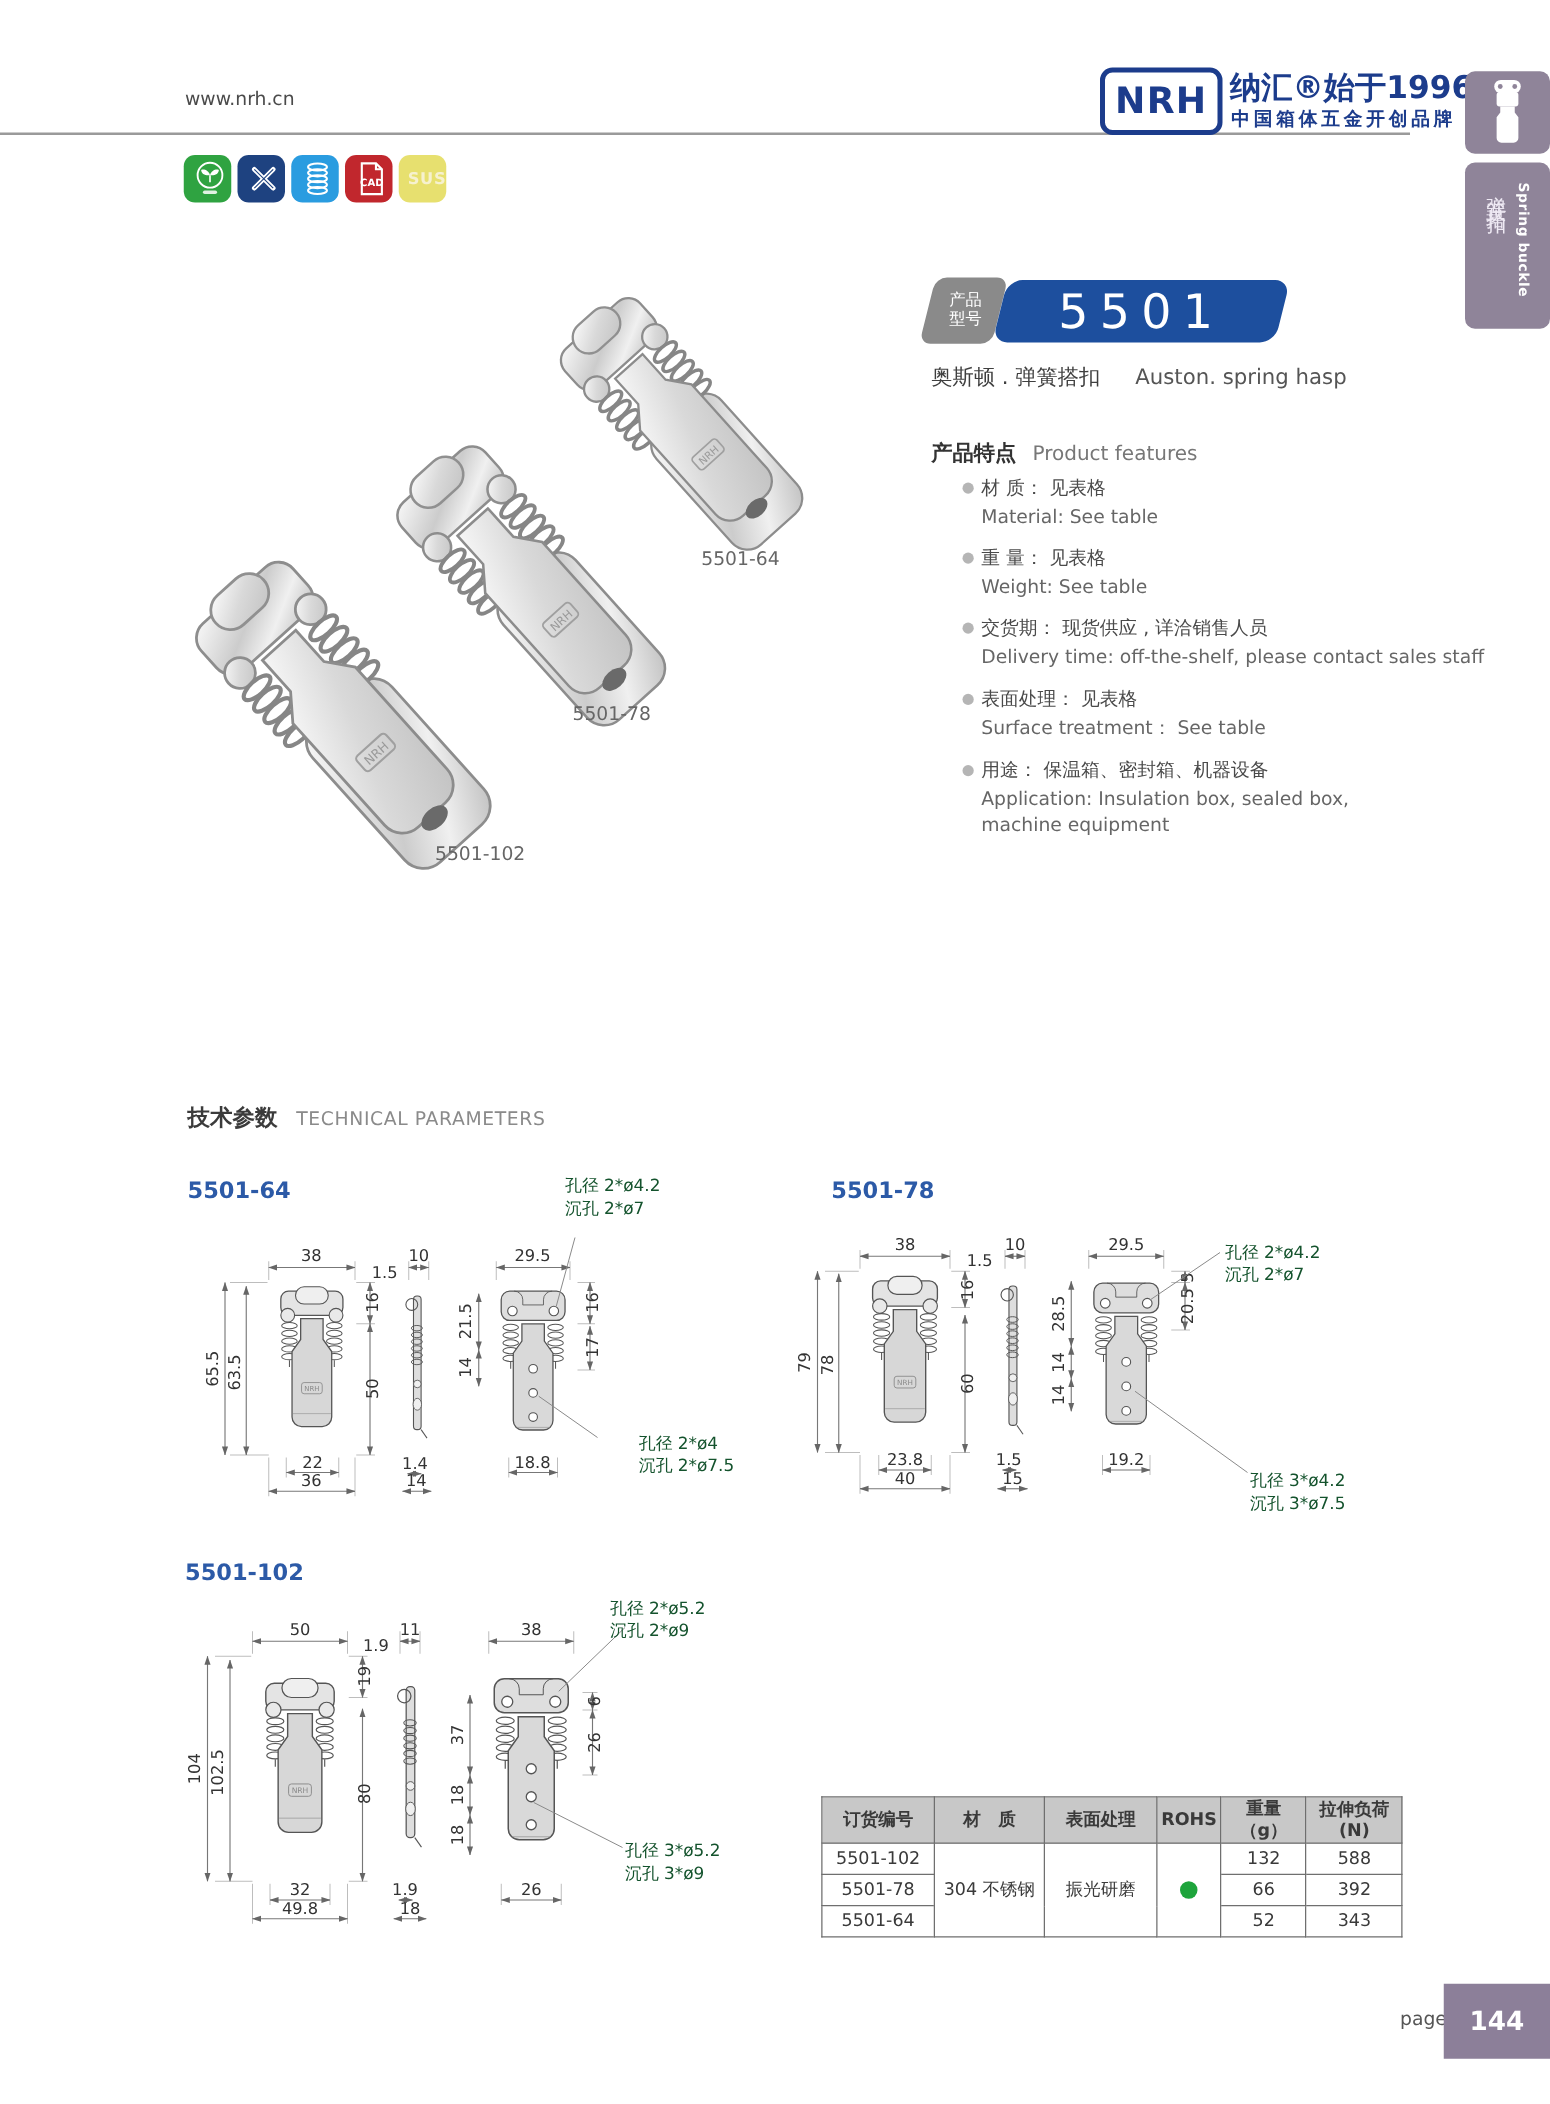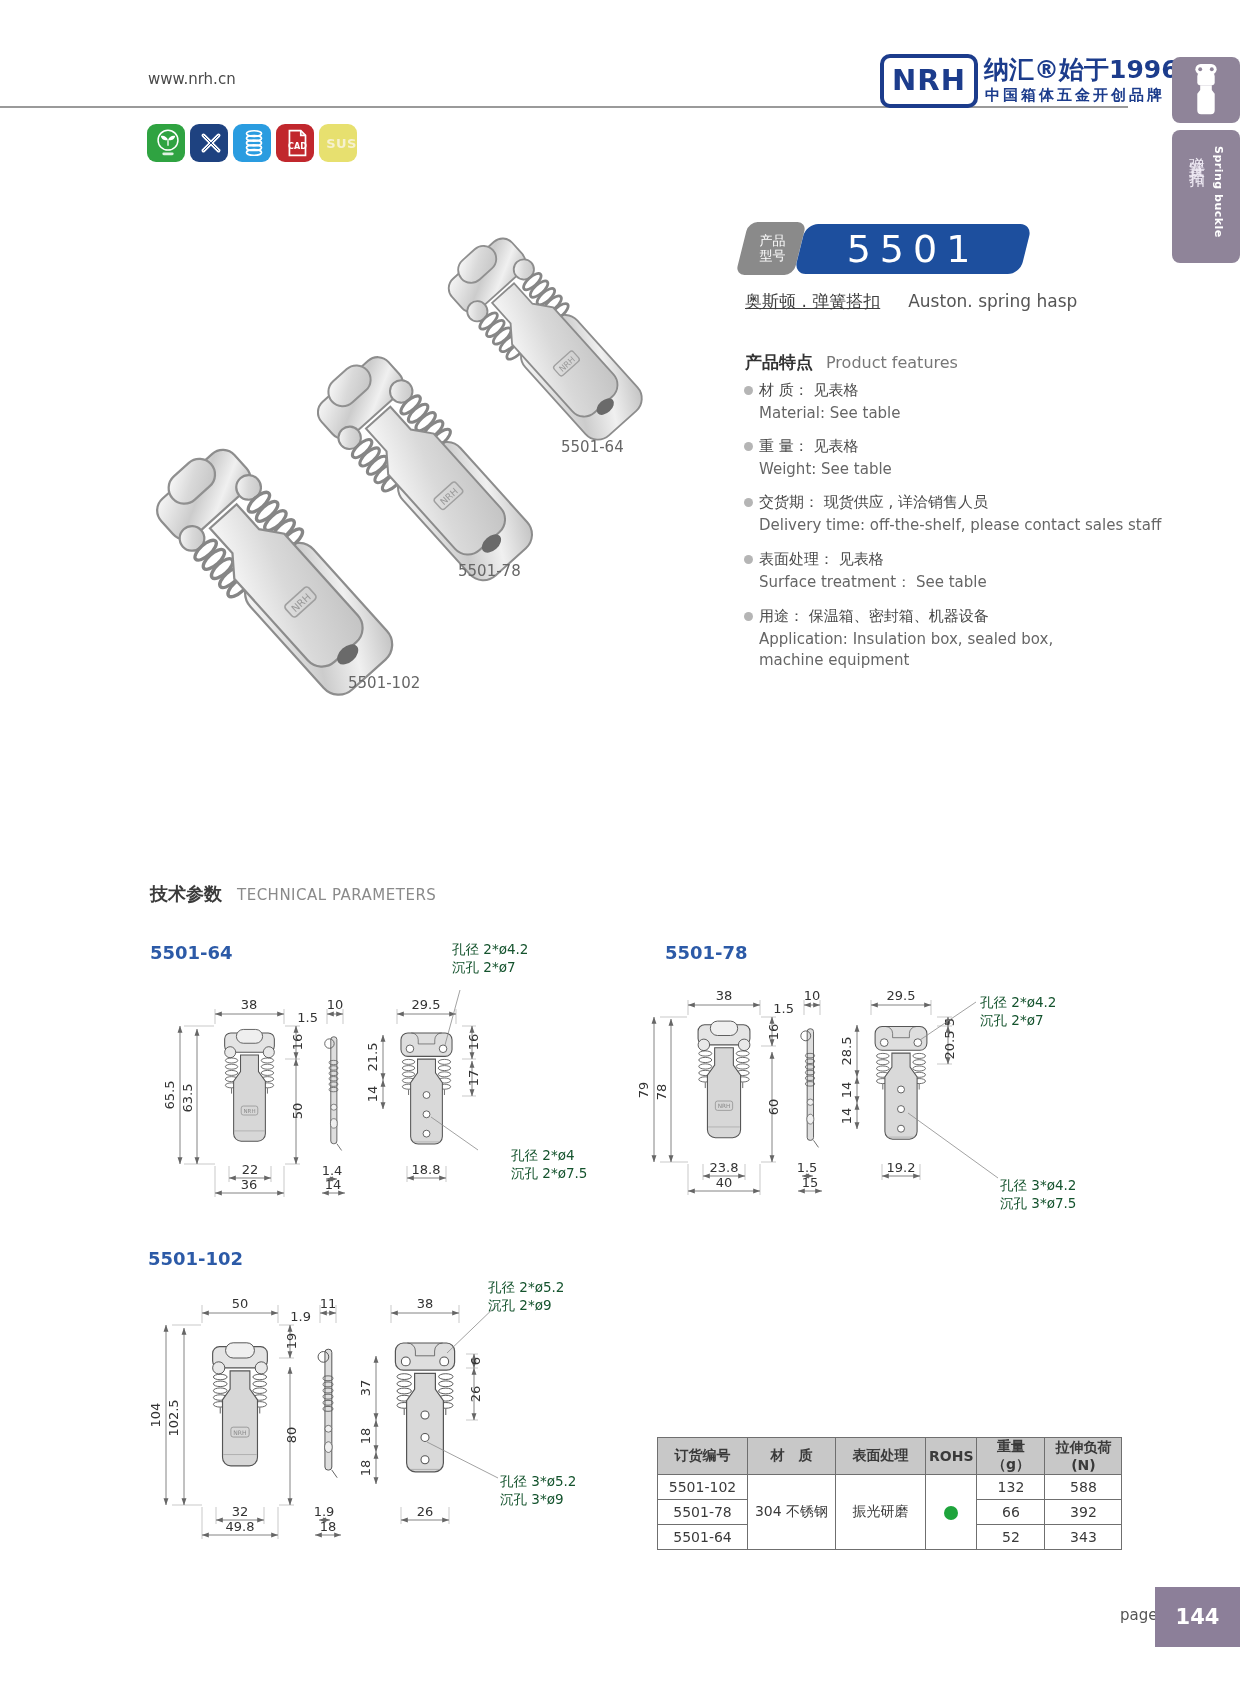--- a/index.html
+++ b/index.html
@@ -24,27 +24,27 @@
   .side-cat{left:1172px;top:130px;width:68px;height:133px;background:#8f8499;border-radius:8px;}
   .cat-cn{position:absolute;left:14px;top:14px;writing-mode:vertical-rl;font-size:16px;color:#efeaf4;letter-spacing:5px;}
   .cat-en{position:absolute;left:40px;top:16px;writing-mode:vertical-rl;font-size:11px;font-weight:700;color:#ffffff;letter-spacing:0.5px;}
   
   .tag-gray{left:742px;top:222px;width:58px;height:53px;background:#8a8a8a;border-radius:9px;transform:skewX(-14deg);}
   .tag-gray .in{transform:skewX(14deg);color:#fff;font-size:13px;line-height:15px;text-align:center;padding-top:11px;}
   .banner-blue{left:800px;top:224px;width:226px;height:50px;background:#1d4f9e;border-radius:12px;transform:skewX(-14deg);}
   .banner-blue .in{transform:skewX(14deg);display:block;color:#fff;font-size:38px;font-weight:500;
                    letter-spacing:9px;text-align:center;line-height:50px;}
   .pname{left:745px;top:290px;font-size:17px;}
-  .pname .cn{color:#3f3f3f;margin-right:28px;text-decoration:underline;}
+  .pname .cn{color:#3f3f3f;margin-right:28px;}
   .pname .en{color:#555;}
   
   .feat-title{left:745px;top:351px;}
   .feat-title .cn{font-size:17px;font-weight:700;color:#333;}
   .feat-title .en{font-size:16px;color:#777;margin-left:13px;}
-  .feat{position:absolute;left:744px;width:392px;padding-left:15px;}
+  .feat{position:absolute;left:770px;width:392px;padding-left:15px;}
   .feat .bullet{position:absolute;left:0;top:6px;width:9px;height:9px;border-radius:50%;background:#b5b5b5;}
   .feat-cn{font-size:15px;color:#4a4a4a;line-height:21px;}
   .feat-en{font-size:15px;color:#666;line-height:21px;margin-top:2px;}
   
   .photo-label{font-size:15px;color:#666;}
   
   .tech-title{left:150px;top:882px;}
   .tech-title .cn{font-size:18px;font-weight:700;color:#3b3b3b;}
   .tech-title .en{font-size:15px;color:#8a8a8a;margin-left:15px;letter-spacing:0.5px;}
   .dr-head{font-size:18px;font-weight:700;color:#2c5aa7;}

